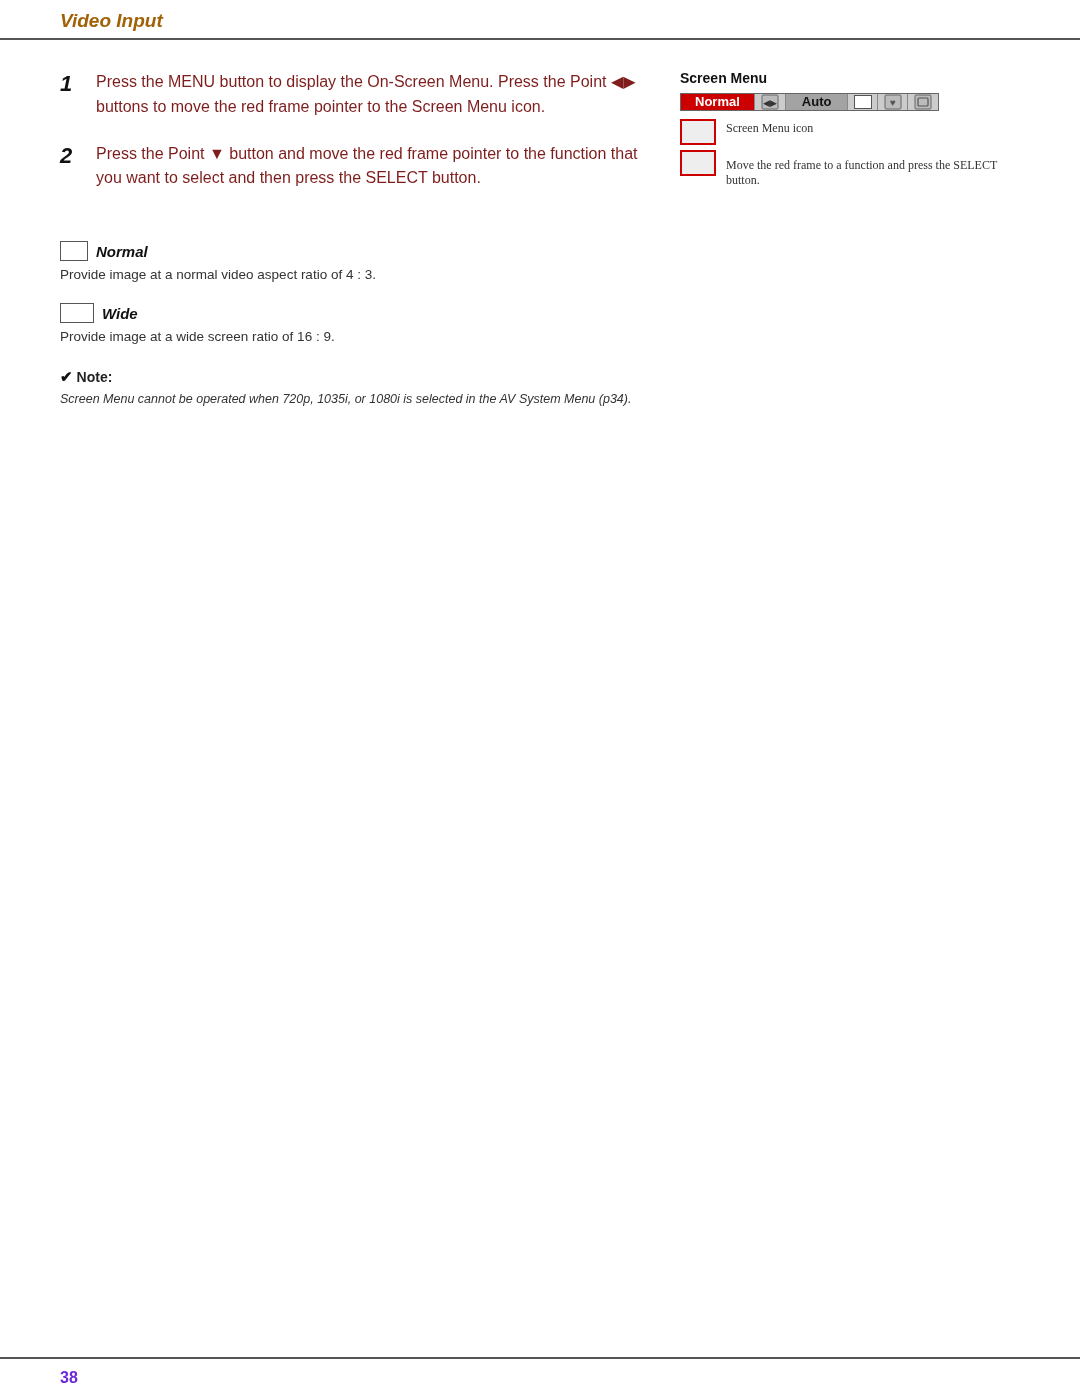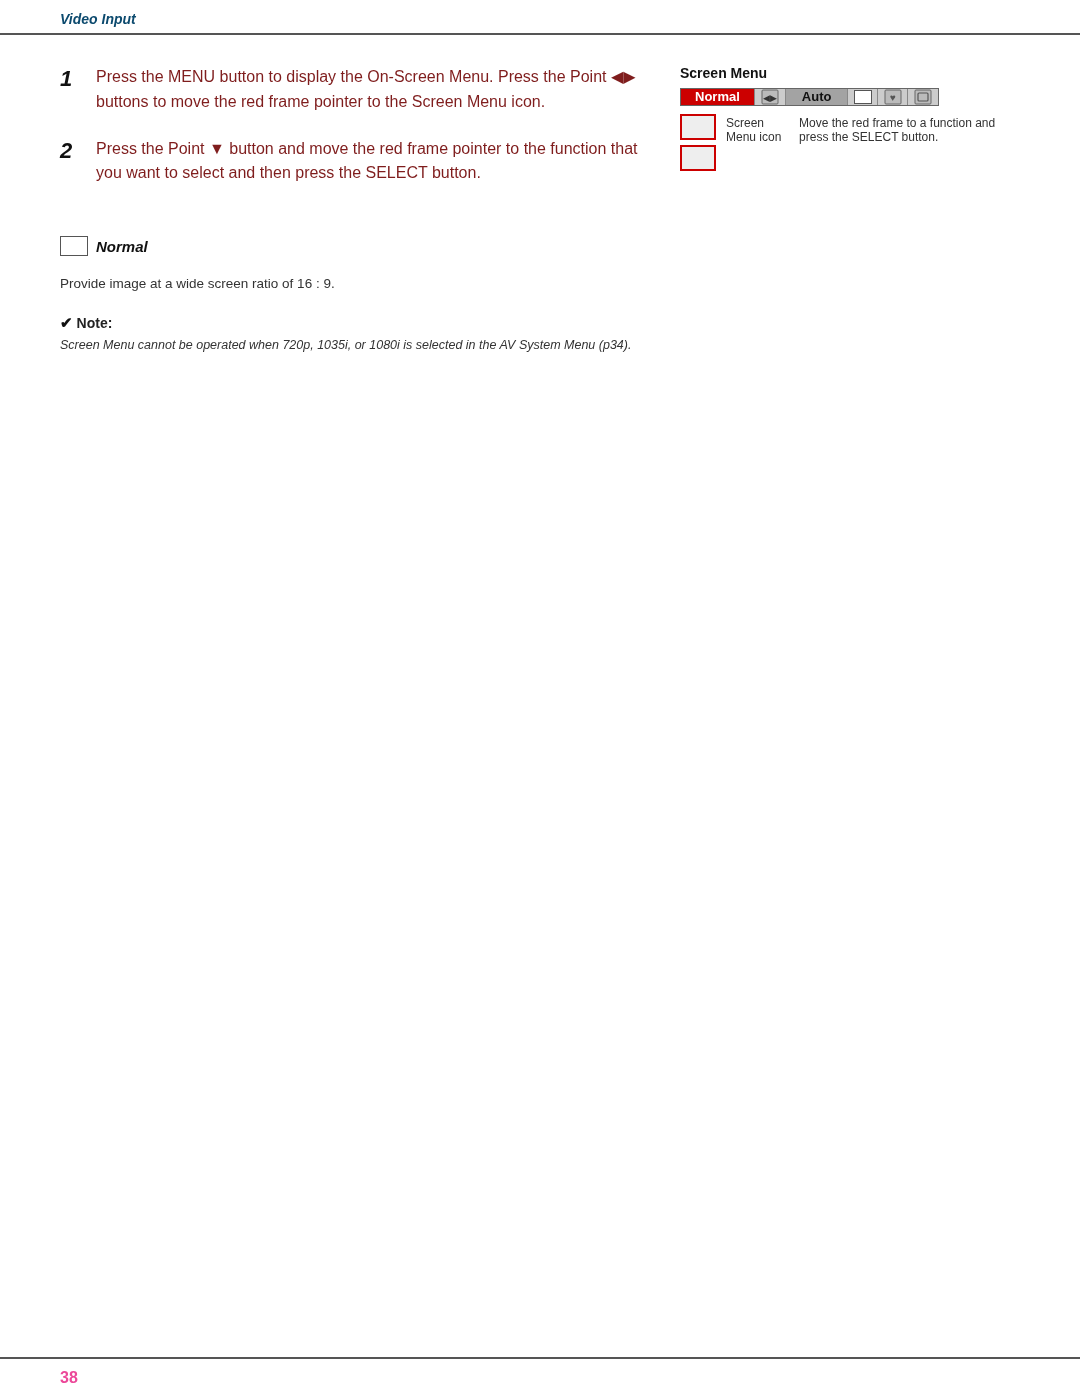--- a/index.html
+++ b/index.html
@@ -15,22 +15,22 @@
     }
 
     
     .header {
       border-bottom: 2px solid #555;
       padding: 10px 60px 6px 60px;
     }
     .header-title {
       font-style: italic;
       font-weight: bold;
-      font-size: 14px;
-      color: #0c4a6e;
+      font-size: 19px;
+      color: #a16207;
     }
 
     
     .content {
       padding: 30px 60px 60px 60px;
     }
 
     
     .page-title {
       font-size: 28px;
@@ -245,21 +245,21 @@
       right: 0;
       border-top: 2px solid #555;
       padding: 10px 60px;
       display: flex;
       align-items: center;
     }
 
     .page-number {
       font-size: 16px;
       font-weight: bold;
-      color: #ec4899;
+      color: #6d28d9;
     }
 
     
     .screen-menu-container {
       margin-top: 0;
     }
 
     .menu-bar-outer {
       border: 1px solid #666;
       display: inline-flex;
@@ -275,25 +275,26 @@
     }
 
     .diagram-frames {
       display: flex;
       flex-direction: column;
       gap: 5px;
     }
 
     .diagram-annotations {
       display: flex;
-      flex-direction: row;
+      flex-direction: column;
       gap: 10px;
       font-size: 12px;
       color: #333;
       padding-top: 2px;
+      font-family: Liberation Serif, serif;
     }
 
     .annotation-sm-icon {
       margin-bottom: 12px;
     }
   </style>
 </head>
 <body>
 
 <div class="header">
@@ -377,23 +378,28 @@
       </div>
     </div>
 
   </div>
 
   <div class="section-item">
     <div class="section-item-header">
       <div class="section-icon-normal"></div>
       <span class="section-label">Normal</span>
     </div>
+    <div class="section-desc">Provide image at a normal video aspect ratio of 4 : 3.</div>
   </div>
 
   <div class="section-item">
+    <div class="section-item-header">
+      <div class="section-icon-wide"></div>
+      <span class="section-label">Wide</span>
+    </div>
     <div class="section-desc">Provide image at a wide screen ratio of 16 : 9.</div>
   </div>
 
   <div class="note-section">
     <div class="note-header">
       <span class="note-checkmark">✔</span>
       <span>Note:</span>
     </div>
     <div class="note-text">Screen Menu cannot be operated when 720p, 1035i, or 1080i is selected in the AV System Menu (p34).</div>
   </div>

